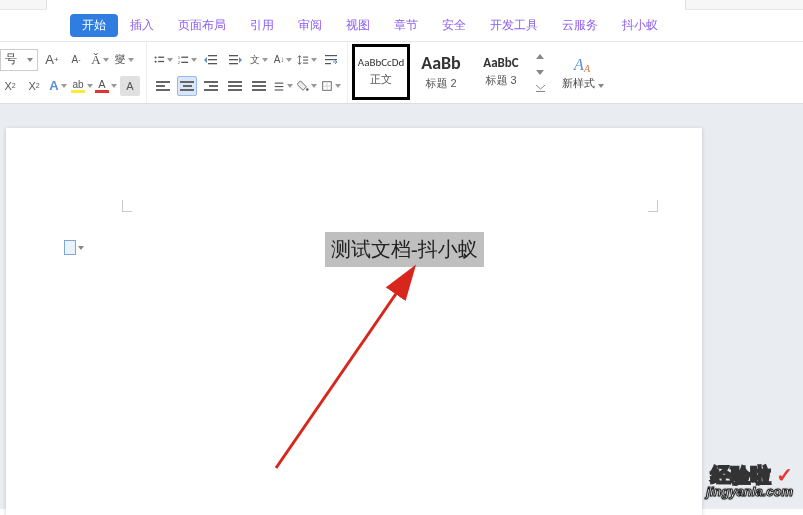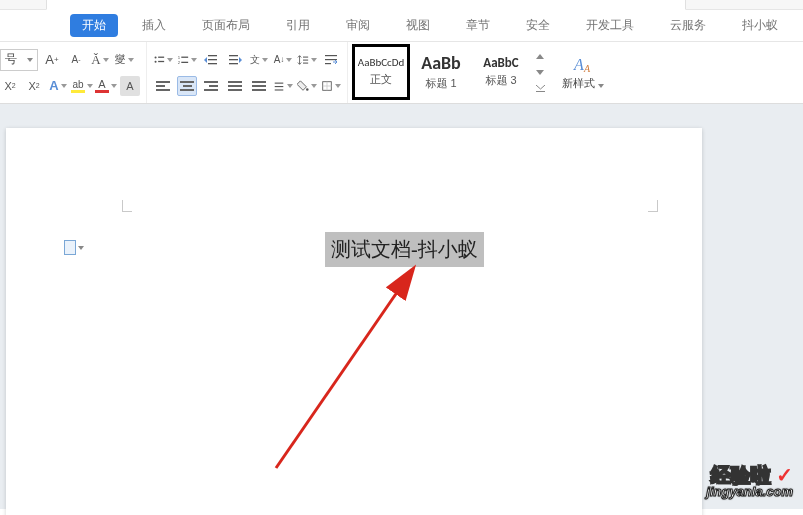--- a/index.html
+++ b/index.html
@@ -24,30 +24,30 @@
     left: 46px; top: 0;
     width: 640px; height: 10px;
     background: #fff;
     border-left: 1px solid #e0e0e0;
     border-right: 1px solid #e0e0e0;
     border-bottom: 1px solid #fff;
   }
   .tabbar {
     display: flex;
     align-items: center;
-    gap: 12px;
+    gap: 0;
     padding: 4px 0 4px 70px;
     background: #fff;
     border-bottom: 1px solid #e6e6e6;
   }
   .tab {
     padding: 3px 12px;
     border-radius: 4px;
     cursor: pointer;
-    color: #737373;
+    color: #8b5cf6;
   }
   .tab.active {
     background: #2f7de0;
     color: #fff;
   }
   .ribbon {
     display: flex;
     align-items: stretch;
     background: #fff;
     border-bottom: 1px solid #ddd;
@@ -365,21 +365,21 @@
     </div>
   </div>
 
   <div class="styles-group">
     <div class="style-box selected">
       <div class="prev" style="font-size:11px;">AaBbCcDd</div>
       <div class="lbl">正文</div>
     </div>
     <div class="style-box">
       <div class="prev" style="font-size:18px; font-weight:700;">AaBb</div>
-      <div class="lbl">标题 1</div>
+      <div class="lbl">标题 2</div>
     </div>
     <div class="style-box">
       <div class="prev" style="font-size:13px; font-weight:700;">AaBbC</div>
       <div class="lbl">标题 3</div>
     </div>
     <div class="styles-arrows">
       <div class="sa">
         <svg width="8" height="5">
             <path d="M0 5 L4 0 L8 5 Z" fill="#888"></path>
           </svg>

